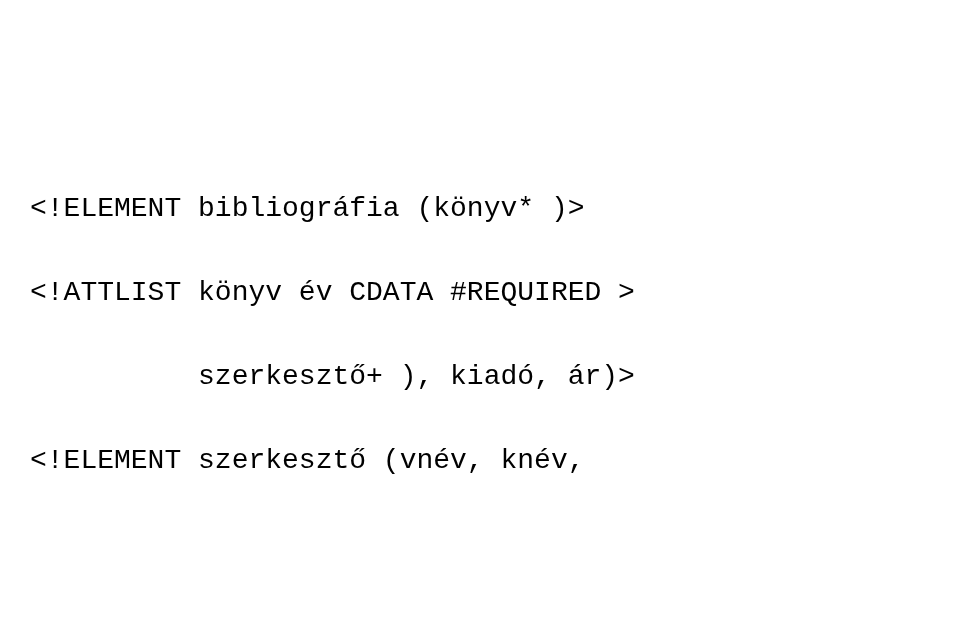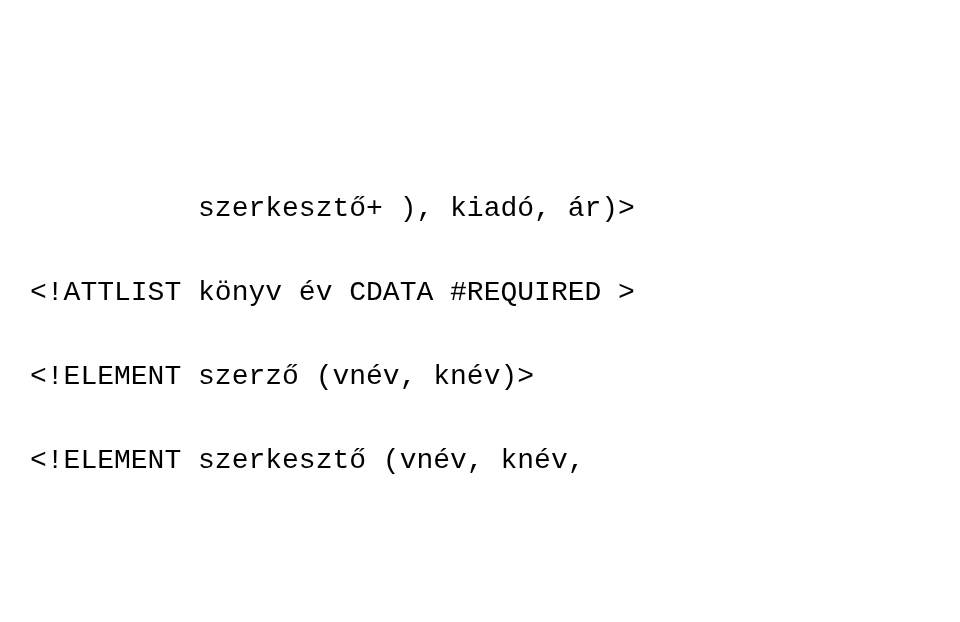--- a/index.html
+++ b/index.html
@@ -11,23 +11,23 @@
     line-height: 1.5;
     color: black;
     white-space: pre;
   }
 </style>
 </head>
 <body>
 
 
 <div>
+<div>&lt;!ELEMENT bibliográfia (könyv* )&gt;</div>
+<div>&lt;!ATTLIST könyv év CDATA #REQUIRED &gt;</div>
 <div>          szerkesztő+ ), kiadó, ár)&gt;</div>
-<div>&lt;!ATTLIST könyv év CDATA #REQUIRED &gt;</div>
-<div>&lt;!ELEMENT szerző (vnév, knév)&gt;</div>
 <div>&lt;!ELEMENT szerkesztő (vnév, knév,</div>
 
 
 
 
 
 
 
 </div>
 

